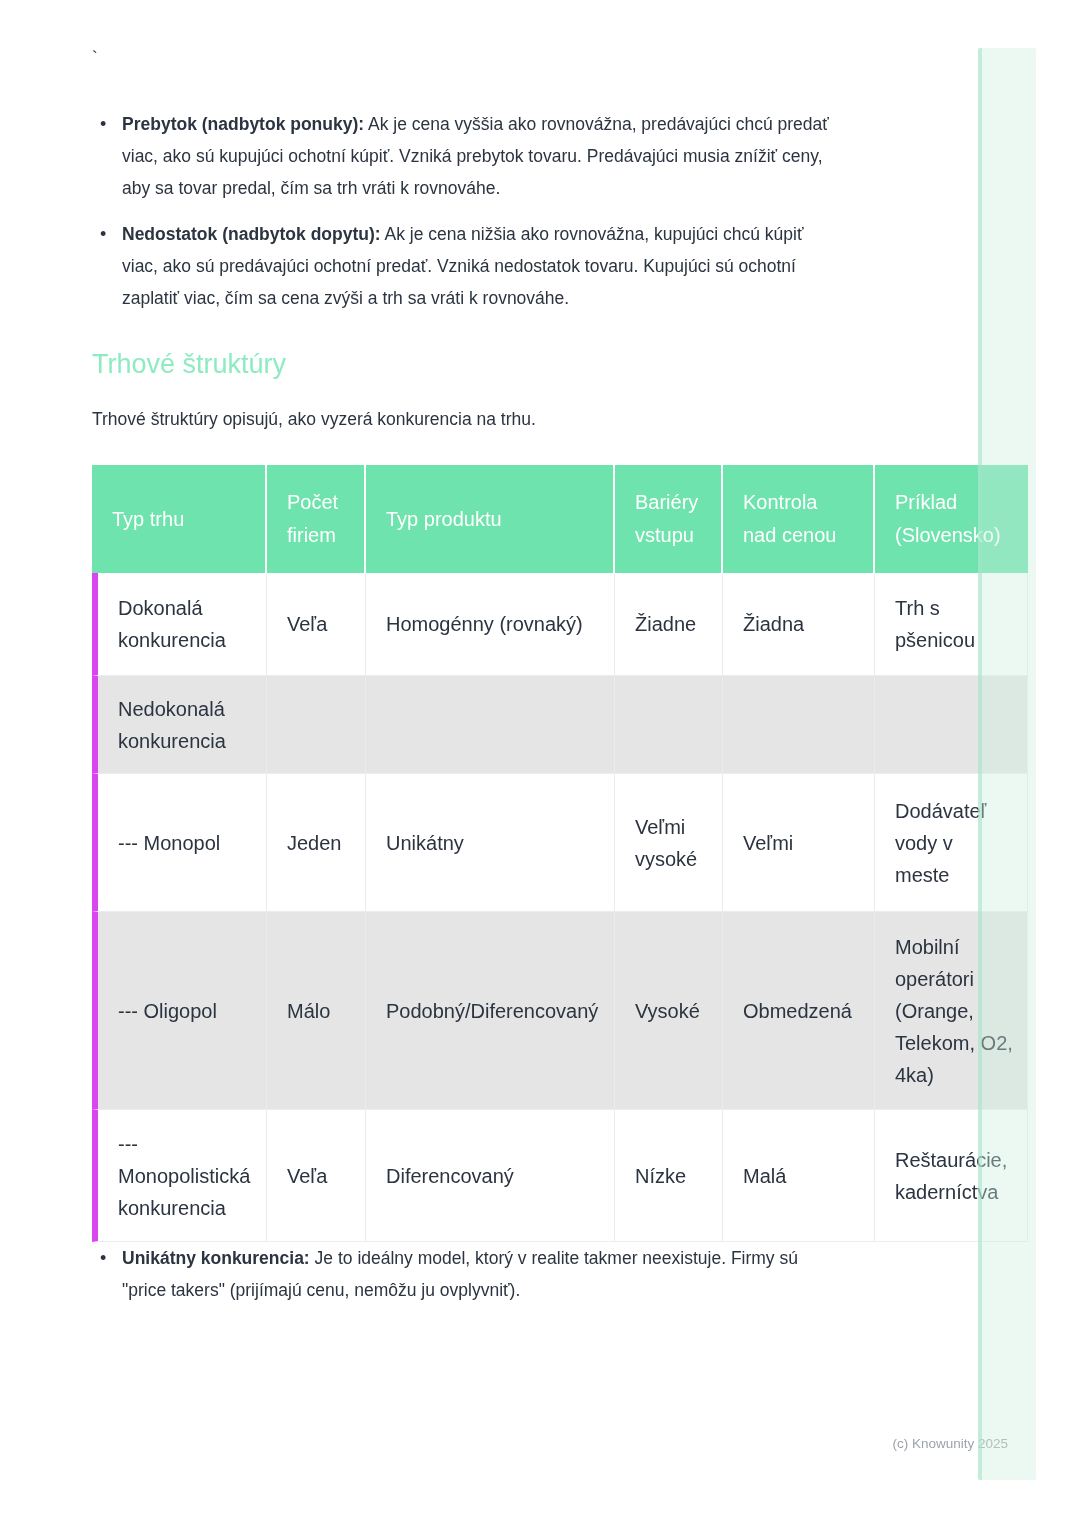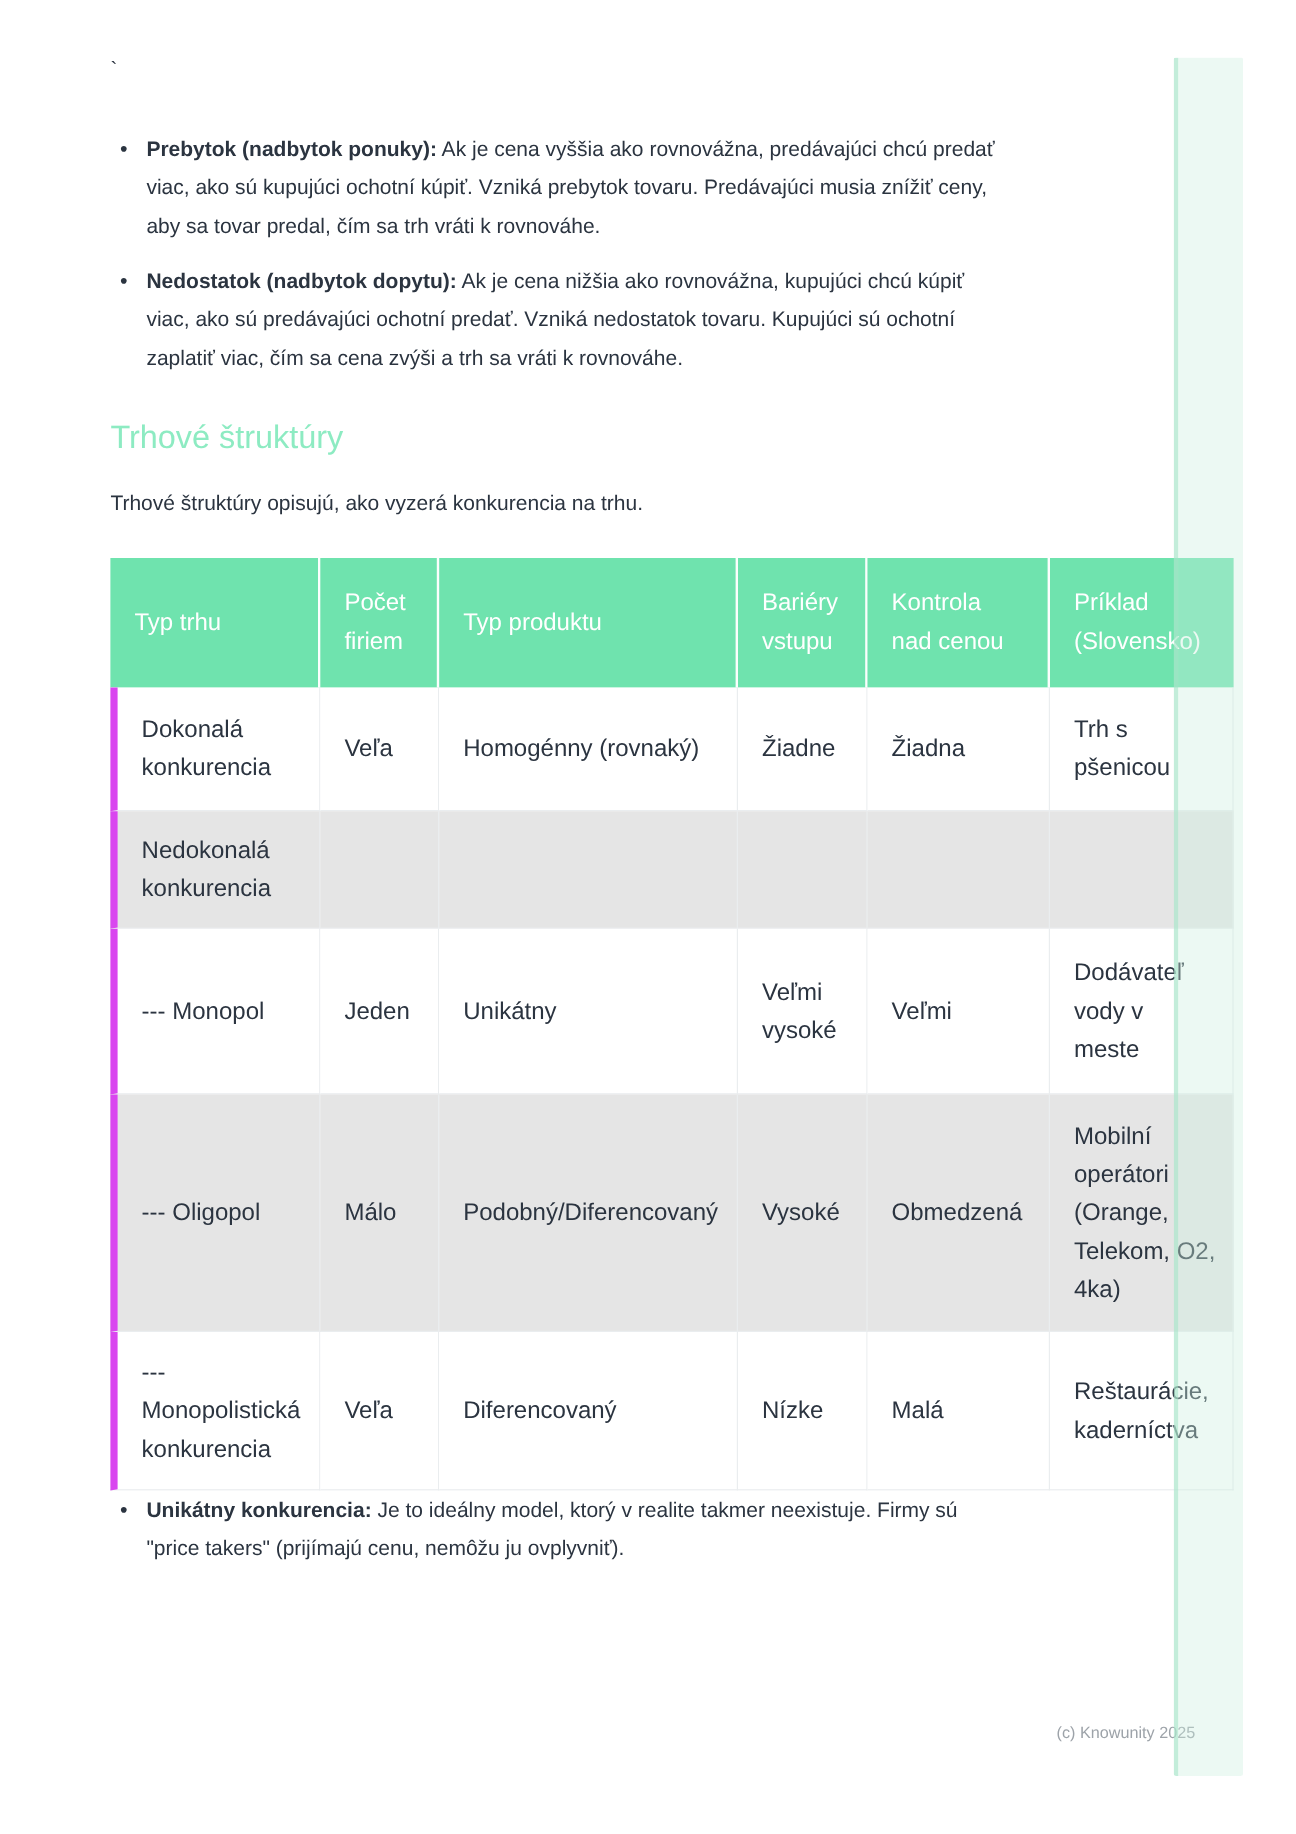--- a/index.html
+++ b/index.html
@@ -122,21 +122,21 @@
   tr.r1 { height: 103px; }
   tr.r2 { height: 98px; }
   tr.r3 { height: 138px; }
   tr.r4 { height: 198px; }
   tr.r5 { height: 132px; }
   
   .bottom-list { margin-top: 36px; }
   
   .watermark {
     position: absolute;
-    right: 84px;
+    right: 72px;
     top: 1436px;
     font-size: 13.5px;
     color: #9da3a9;
   }
   
   .side-stripe {
     position: absolute;
     left: 978px;
     top: 48px;
     width: 54px;

